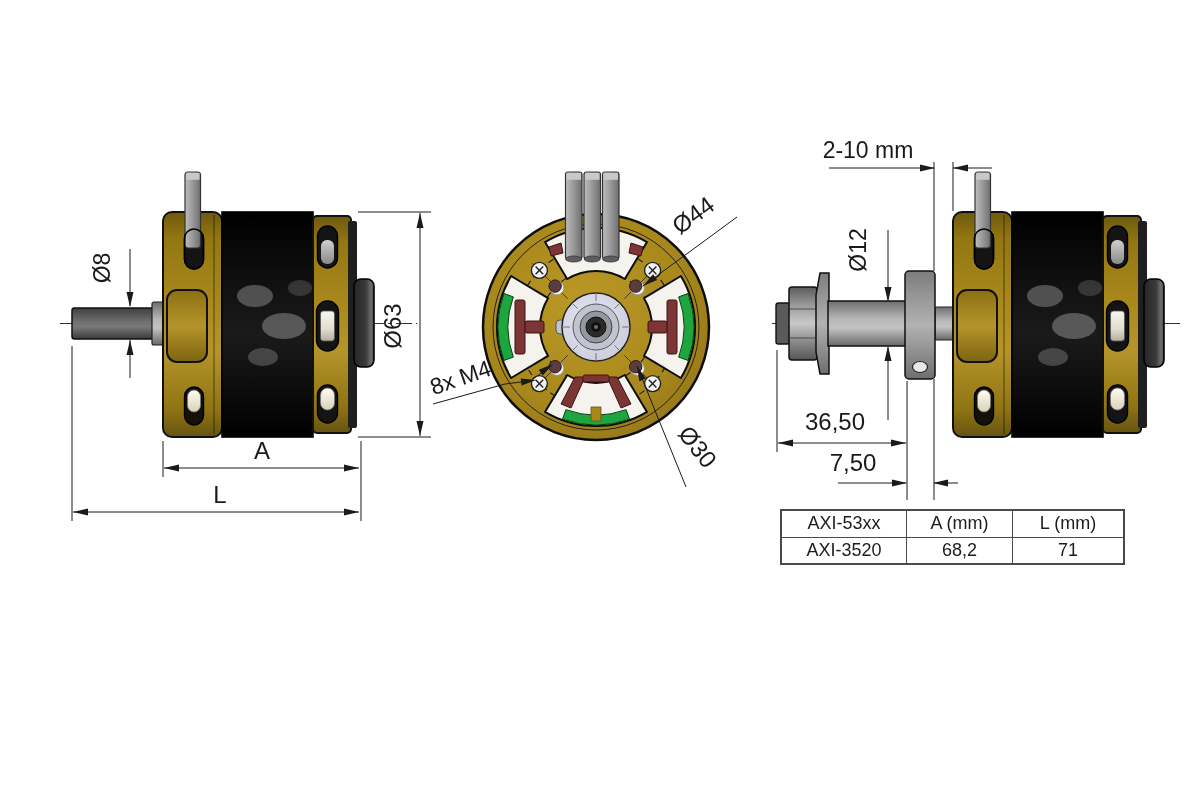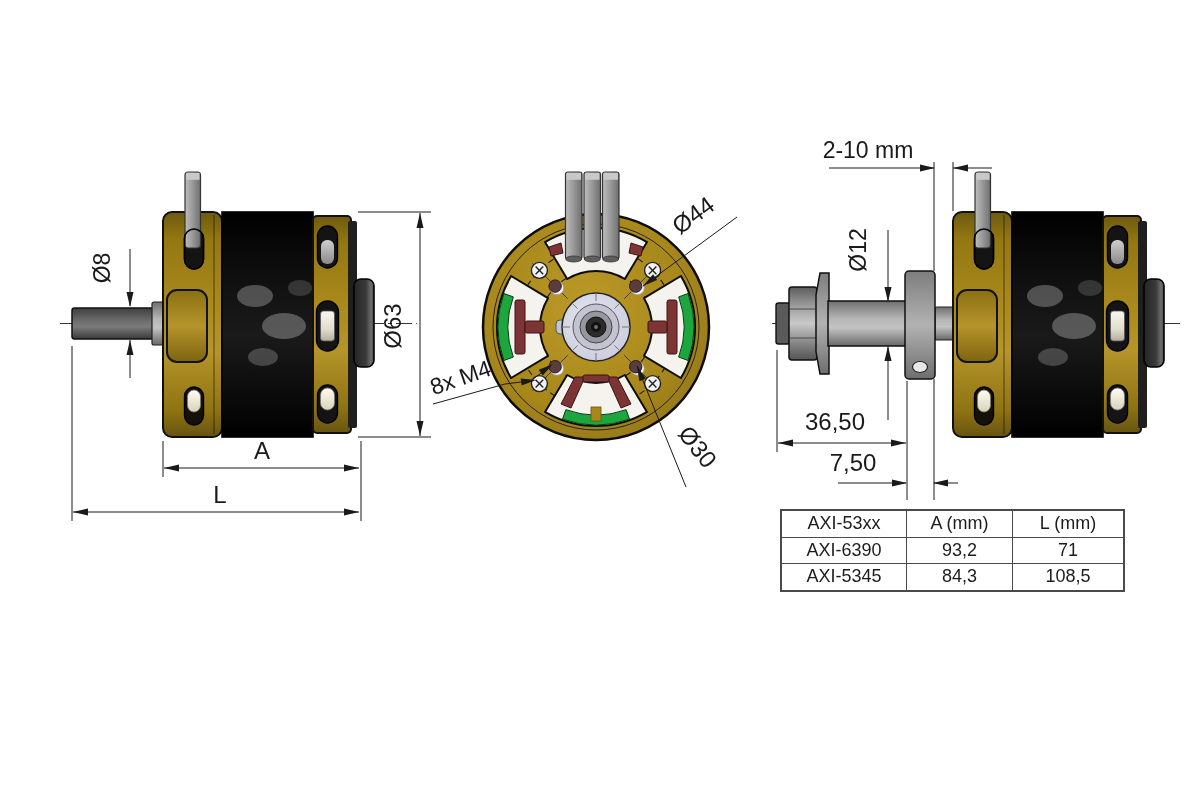--- a/index.html
+++ b/index.html
@@ -371,25 +371,20 @@
 
 
 <table class="spec">
   <tbody>
     <tr>
       <td class="c1">AXI-53xx</td>
       <td class="c2">A (mm)</td>
       <td class="c3">L (mm)</td>
     </tr>
     <tr>
-      <td>AXI-6390</td>
-      <td>93,2</td>
+      <td>AXI-3520</td>
+      <td>68,2</td>
       <td>71</td>
-    </tr>
-    <tr>
-      <td>AXI-5345</td>
-      <td>84,3</td>
-      <td>108,5</td>
     </tr>
   </tbody>
 </table>
 
 </div>
 
 </body></html>

